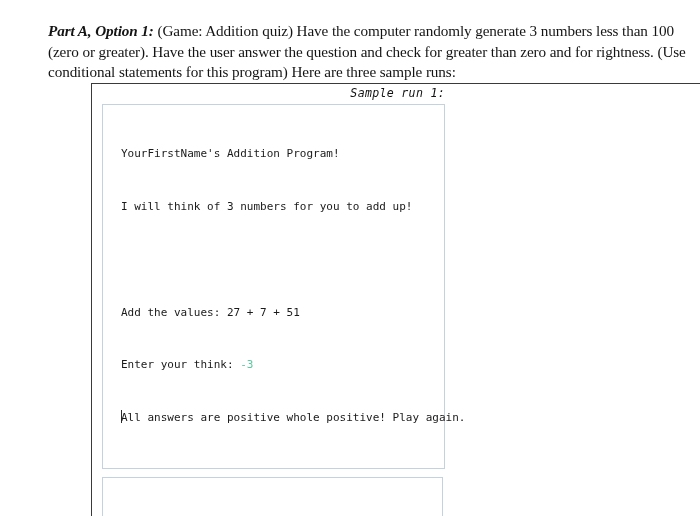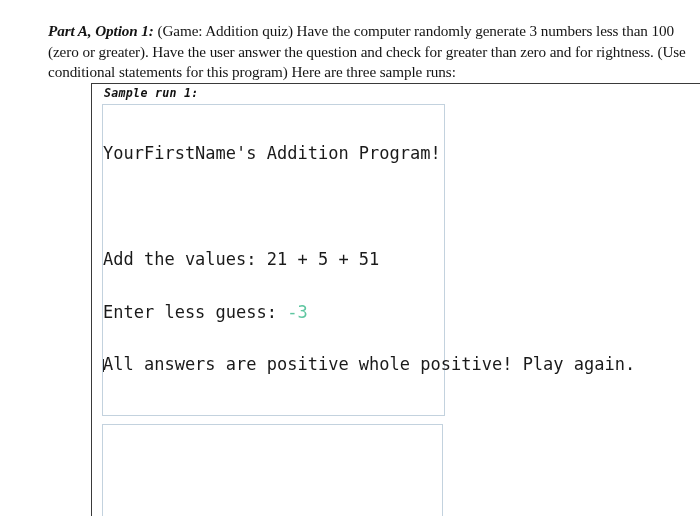--- a/index.html
+++ b/index.html
@@ -57,37 +57,38 @@
     position: absolute;
     left: 0;
     top: 0;
     padding: 1px 0 0 10px;
   }
   .run-group {
     margin-bottom: 8px;
   }
   .run-label {
     font-family: "DejaVu Sans Mono", "Liberation Mono", monospace;
-    font-weight: bold;
+    font-weight: normal;
     font-style: italic;
     font-size: 11.6px;
     line-height: 17px;
     color: #111111;
     letter-spacing: 0.3px;
     margin: 0 0 2px 2px;
     white-space: pre;
+    text-align: right;
   }
 
   .console {
     border: 1px solid #c3d2de;
     background: #ffffff;
     box-sizing: border-box;
-    padding: 5px 8px 6px 0;
+    padding: 5px 8px 6px 18px;
     font-family: "DejaVu Sans Mono", "Liberation Mono", monospace;
-    font-size: 17px;
+    font-size: 11px;
     line-height: 17.6px;
     color: #1a1a1a;
     white-space: pre;
   }
   .console.w1 { width: 343px; }
   .console.w2 { width: 341px; }
 
   .cline { min-height: 17.6px; white-space: pre; }
   .cline.blank { height: 17.6px; }
 
@@ -116,23 +117,24 @@
 
   <p class="prompt"><span class="lead">Part A, Option 1:</span><span> (Game: Addition quiz) Have the computer randomly generate 3 numbers less than 100 (zero or greater). Have the user answer the question and check for greater than zero and for rightness. (Use conditional statements for this program)  Here are three sample runs:</span></p>
 
   <div class="frame">
     <div class="runs">
 
       <div class="run-group">
         <div class="run-label">Sample run 1:</div>
         <div class="console w1">
           <div class="cline">YourFirstName's Addition Program!</div>
+          <div class="cline">I will think of 3 numbers for you to add up!</div>
           <div class="cline blank"></div>
-          <div class="cline">Add the values: 21 + 5 + 51</div>
-          <div class="cline"><span>Enter less guess: </span><span class="guess">-3</span></div>
+          <div class="cline">Add the values: 27 + 7 + 51</div>
+          <div class="cline"><span>Enter your think: </span><span class="guess">-3</span></div>
           <div class="cline caret-line"><span class="caret"></span><span>All answers are positive whole positive! Play again.</span></div>
         </div>
       </div>
 
       <div class="run-group">
         <div class="console w2">
           
           
           
           

